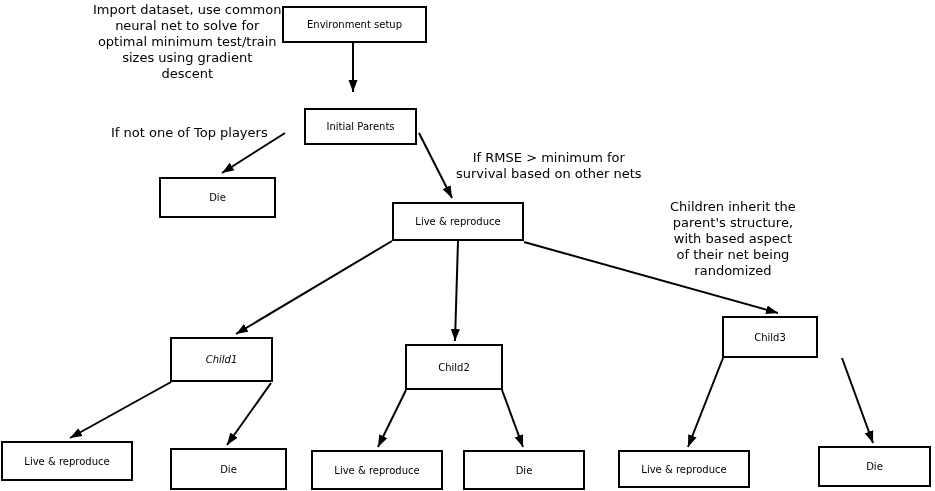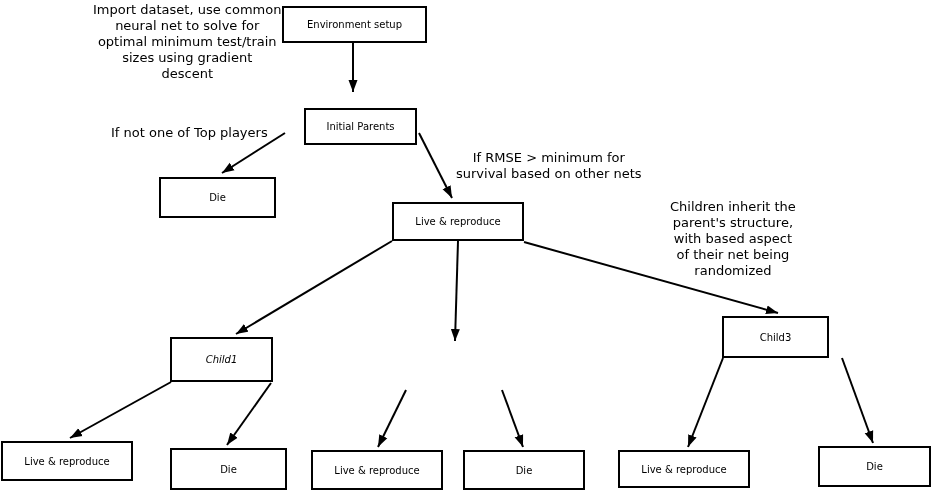--- a/index.html
+++ b/index.html
@@ -77,21 +77,24 @@
   </div>
   <div class="node" style="left:159px; top:177px; width:117px; height:41px;">
     <span>Die</span>
   </div>
   <div class="node" style="left:392px; top:202px; width:132px; height:39px;">
     <span>Live &amp; reproduce</span>
   </div>
   <div class="node" style="left:170px; top:337px; width:103px; height:45px;font-style:italic;">
     <span>Child1</span>
   </div>
-  <div class="node" style="left:722px; top:316px; width:107px; height:42px;">
+  <div class="node" style="left:405px; top:344px; width:98px; height:46px;">
+    <span>Child2</span>
+  </div>
+  <div class="node" style="left:722px; top:316px; width:96px; height:42px;">
     <span>Child3</span>
   </div>
   <div class="node" style="left:1px; top:441px; width:132px; height:40px;">
     <span>Live &amp; reproduce</span>
   </div>
   <div class="node" style="left:170px; top:448px; width:117px; height:42px;">
     <span>Die</span>
   </div>
   <div class="node" style="left:311px; top:450px; width:132px; height:40px;">
     <span>Live &amp; reproduce</span>

